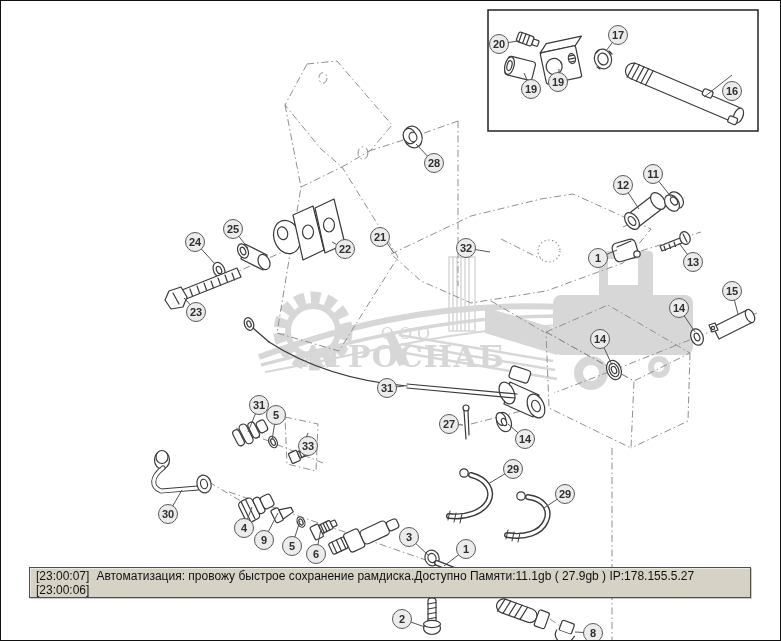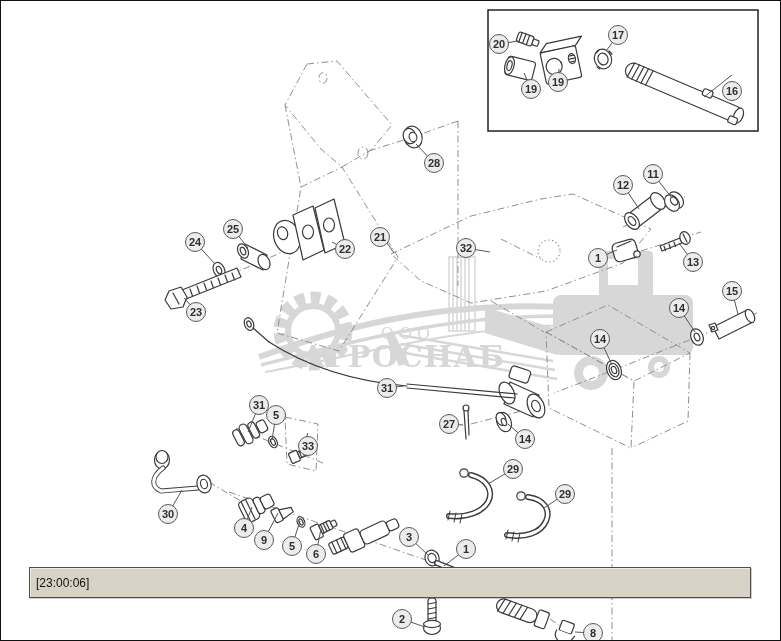--- a/index.html
+++ b/index.html
@@ -451,16 +451,20 @@
       <div class="callout" style="left: 281px; top: 535px;">5</div>
       <div class="callout" style="left: 305px; top: 543px;">6</div>
       <div class="callout" style="left: 398px; top: 526px;">3</div>
       <div class="callout" style="left: 455px; top: 538px;">1</div>
       <div class="callout" style="left: 391px; top: 608px;">2</div>
       <div class="callout" style="left: 582px; top: 622px;">8</div>
     </div>
 
   <div class="status-bar">
     <div class="status-row">
+      <span>[23:00:07]</span>
+      <span>Автоматизация: провожу быстрое сохранение рамдиска.Доступно Памяти:11.1gb  ( 27.9gb ) IP:178.155.5.27</span>
+    </div>
+    <div class="status-row">
       <span>[23:00:06]</span>
     </div>
   </div>
 </div>
 
 </body></html>

